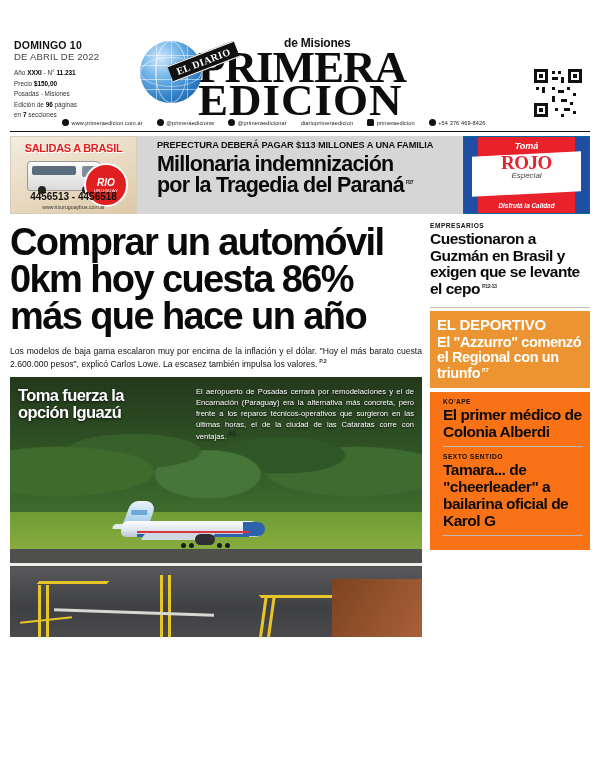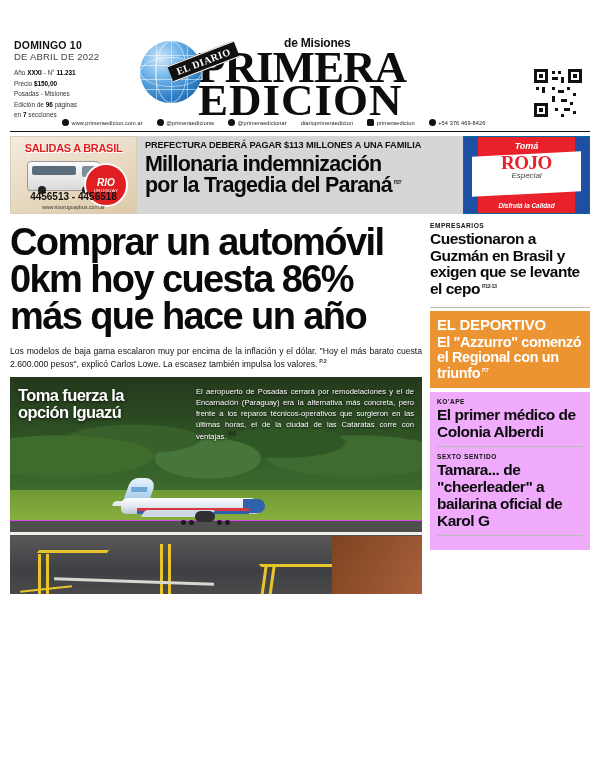--- a/index.html
+++ b/index.html
@@ -52,21 +52,21 @@
   .bus:before{content:"";position:absolute;left:4px;top:4px;width:44px;height:9px;background:#5b6c7d;border-radius:2px;}
   .bus:after{content:"";position:absolute;left:54px;top:4px;width:16px;height:11px;background:#7e8d9c;border-radius:2px;}
   .bus-wh{position:absolute;bottom:-4px;width:8px;height:8px;background:#222;border-radius:50%;}
   .adl-rio{position:absolute;right:8px;top:26px;width:40px;height:40px;border-radius:50%;background:#e02020;
     color:#fff;z-index:5;display:flex;flex-direction:column;align-items:center;justify-content:center;border:2px solid #fff;}
   .adl-rio b{font-size:10px;font-style:italic;line-height:1;}
   .adl-rio span{font-size:4.4px;letter-spacing:.4px;}
   .adl-phone{position:absolute;bottom:11px;left:0;right:0;text-align:center;font-size:10px;font-weight:bold;color:#111;z-index:5;}
   .adl-web{position:absolute;bottom:3px;left:0;right:0;text-align:center;font-size:5.2px;color:#333;z-index:5;}
 
-  .lead{flex:1;background:#d6d6d6;padding:4px 6px 0 8px;box-sizing:border-box;position:relative;}
+  .lead{flex:1;background:#d6d6d6;padding:4px 6px 0 20px;box-sizing:border-box;position:relative;}
   .lead-kicker{font-size:9.2px;font-weight:bold;color:#111;letter-spacing:-.1px;line-height:1.25;}
   .lead-title{font-size:21.5px;font-weight:bold;color:#0a0a0a;line-height:1.02;letter-spacing:-.8px;margin-top:2px;}
   .pg{font-size:5.4px;font-weight:bold;color:#333;vertical-align:super;margin-left:2px;}
 
   .ad-right{width:127px;background:#fff;border:1px solid #0369a1;box-sizing:border-box;position:relative;overflow:hidden;}
   .mr-bg{position:absolute;inset:0;background:linear-gradient(#e8212a 0%,#e8212a 100%);}
   .mr-blue-l{position:absolute;left:0;top:0;bottom:0;width:14px;background:#1f4fa3;}
   .mr-blue-r{position:absolute;right:0;top:0;bottom:0;width:14px;background:#1f4fa3;}
   .mr-toma{position:absolute;top:4px;left:0;right:0;text-align:center;color:#fff;font-size:9px;font-style:italic;font-weight:bold;z-index:4;}
   .mr-band{position:absolute;left:8px;right:8px;top:17px;height:40px;background:#fff;transform:skewY(-3deg);z-index:3;}
@@ -78,21 +78,21 @@
 
   
   .body{display:flex;gap:8px;margin-top:6px;}
   .col-main{width:412px;}
   .col-side{width:160px;}
 
   .main-kicker{font-size:10.2px;font-weight:bold;letter-spacing:-.1px;color:#111;border-top:1.6px solid #111;padding-top:4px;}
   .main-hl{font-size:38px;font-weight:bold;color:#0a0a0a;line-height:.98;letter-spacing:-1.6px;margin-top:4px;}
   .main-deck{font-size:8.6px;color:#111;line-height:1.38;margin-top:10px;text-align:justify;}
 
-  .photo{margin-top:7px;position:relative;height:217px;overflow:hidden;background:#d946ef;}
+  .photo{margin-top:7px;position:relative;height:260px;overflow:hidden;background:#ef4444;}
   .sky{position:absolute;left:0;right:0;top:0;height:34%;background:linear-gradient(#2c3a22,#33471f);}
   .forest{position:absolute;left:0;right:0;top:0;height:52%;
     background:
       radial-gradient(ellipse at 12% 70%,#3f6b2c 0 18%,transparent 19%),
       radial-gradient(ellipse at 30% 55%,#37602a 0 16%,transparent 17%),
       radial-gradient(ellipse at 48% 72%,#46763a 0 17%,transparent 18%),
       radial-gradient(ellipse at 66% 58%,#2f5625 0 16%,transparent 17%),
       radial-gradient(ellipse at 84% 70%,#3e6b30 0 18%,transparent 19%),
       linear-gradient(#24381c,#2f5425 55%,#3d6b2e 100%);}
   .grass{position:absolute;left:0;right:0;top:52%;height:14%;background:linear-gradient(#6f9b34,#88ad3f);}
@@ -120,21 +120,21 @@
 
   
   .side-item{border-top:1.4px solid #111;padding:4px 0 7px 0;}
   .side-item.first{border-top:none;padding-top:2px;}
   .side-kicker{font-size:6.6px;font-weight:bold;letter-spacing:.5px;color:#111;text-transform:uppercase;}
   .side-title{font-size:15.5px;font-weight:bold;color:#0a0a0a;line-height:1.08;letter-spacing:-.5px;margin-top:2px;}
   .side-sep{height:1px;background:#bdbdbd;margin:2px 0 0 0;}
   .sport{background:#eb9431;padding:5px 7px 7px 7px;margin-top:3px;}
   .sport-kicker{font-size:15px;font-weight:bold;color:#fff;letter-spacing:-.2px;}
   .sport-title{font-size:14.5px;font-weight:bold;color:#fff;line-height:1.06;letter-spacing:-.4px;margin-top:2px;}
-  .grayblock{background:#f0abfc;padding:6px 7px 8px 7px;margin-top:4px;}
+  .grayblock{background:#f97316;padding:6px 7px 8px 13px;margin-top:4px;}
   .gb-item{padding-bottom:6px;}
   .gb-sep{height:1px;background:#b9b9b9;margin:0 0 6px 0;}
 </style>
 </head>
 <body>
 
 <div class="page">
 <div class="inner">
 
   <div class="masthead">

